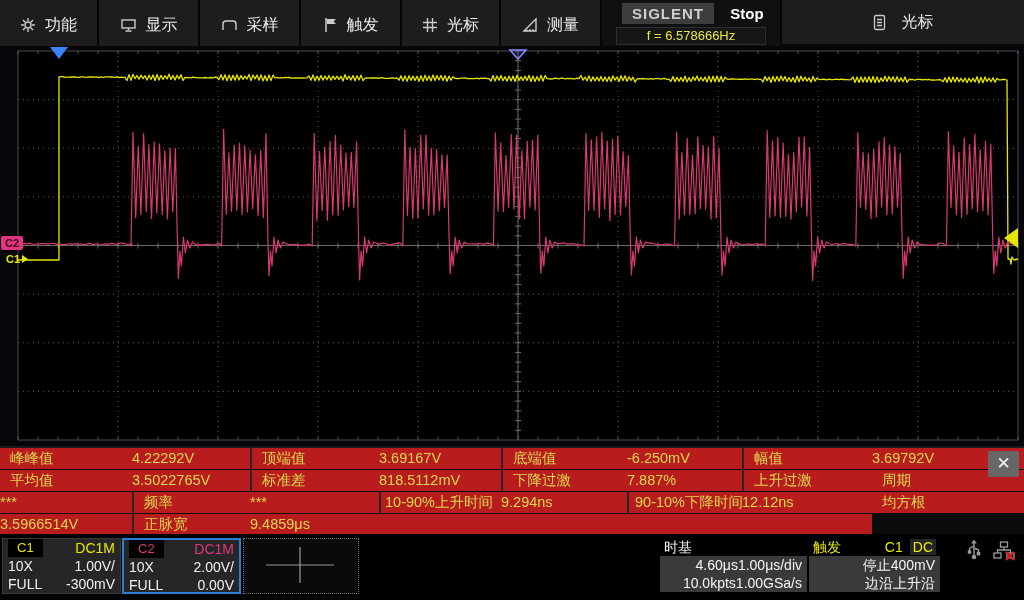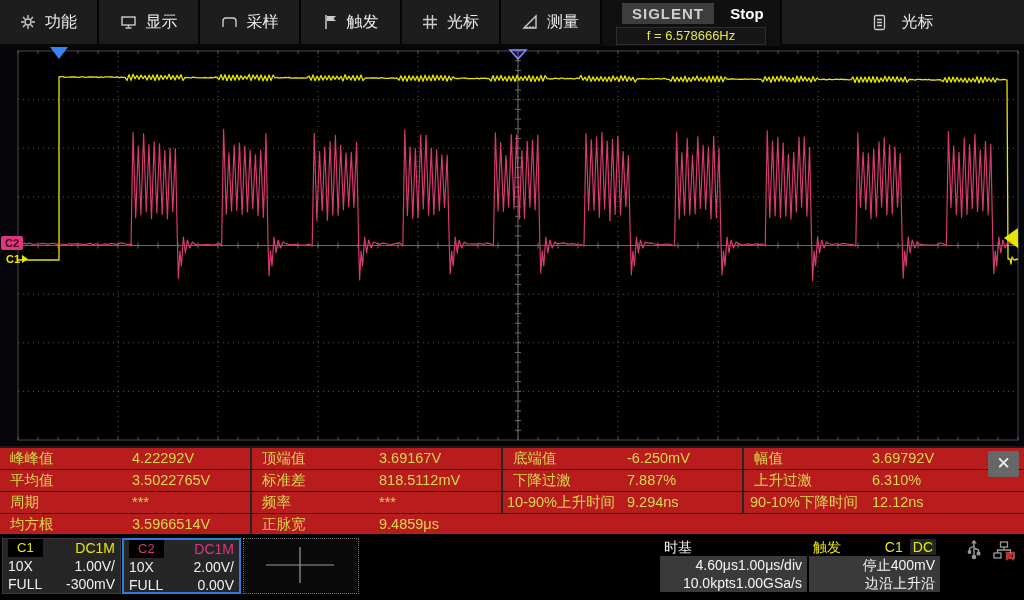--- a/index.html
+++ b/index.html
@@ -1,20 +1,20 @@
 <!DOCTYPE html>
 <html><head>
 <meta charset="utf-8">
 <style>
   html,body{margin:0;padding:0;background:#000;}
   .screen{position:relative;width:1024px;height:600px;background:#000;overflow:hidden;
           font-family:"Liberation Sans","DejaVu Sans",sans-serif;color:#e8e8e8;}
   
   .menubar{position:absolute;left:0;top:0;width:1024px;height:46px;background:#080808;display:flex;}
-  .mi{height:44px;background:#1d1d1d;display:flex;align-items:center;justify-content:center;gap:9px;
+  .mi{height:50px;background:#1d1d1d;display:flex;align-items:center;justify-content:center;gap:9px;
       border-right:2px solid #060606;font-size:16px;color:#ececec;cursor:pointer;}
   .mi svg{flex:0 0 auto;}
   .brand{width:178px;height:52px;background:#101010;display:flex;flex-direction:column;border-right:2px solid #060606;}
   .brand-top{display:flex;align-items:center;height:26px;}
   .logo{margin-left:20px;background:#3d3d3d;color:#cfcfcf;font-weight:bold;font-size:15px;
         letter-spacing:1px;padding:2px 10px;font-style:normal;}
   .stopbadge{flex:1;text-align:center;color:#ffffff;font-size:15px;font-weight:bold;cursor:pointer;}
   .freqstrip{margin:1px 14px 0 14px;height:16px;background:#161616;border:1px solid #2e2e2e;
              color:#e8e840;font-size:13px;text-align:center;line-height:16px;}
   .mi-right{flex:1;height:44px;background:#1d1d1d;display:flex;align-items:center;justify-content:center;gap:16px;
@@ -356,21 +356,20 @@
     <div class="mcell mlabel sep">幅值</div>
     <div class="mcell">3.69792V</div>
 
     <div class="mcell mlabel">平均值</div>
     <div class="mcell">3.5022765V</div>
     <div class="mcell mlabel sep">标准差</div>
     <div class="mcell">818.5112mV</div>
     <div class="mcell mlabel sep">下降过激</div>
     <div class="mcell">7.887%</div>
     <div class="mcell mlabel sep">上升过激</div>
-    <div class="mcell">6.310%</div>
 
     <div class="mcell mlabel">周期</div>
     <div class="mcell">***</div>
     <div class="mcell mlabel sep">频率</div>
     <div class="mcell">***</div>
     <div class="mcell mlabel sep" style="padding-left:4px">10-90%上升时间</div>
     <div class="mcell">9.294ns</div>
     <div class="mcell mlabel sep" style="padding-left:6px">90-10%下降时间</div>
     <div class="mcell">12.12ns</div>
 

